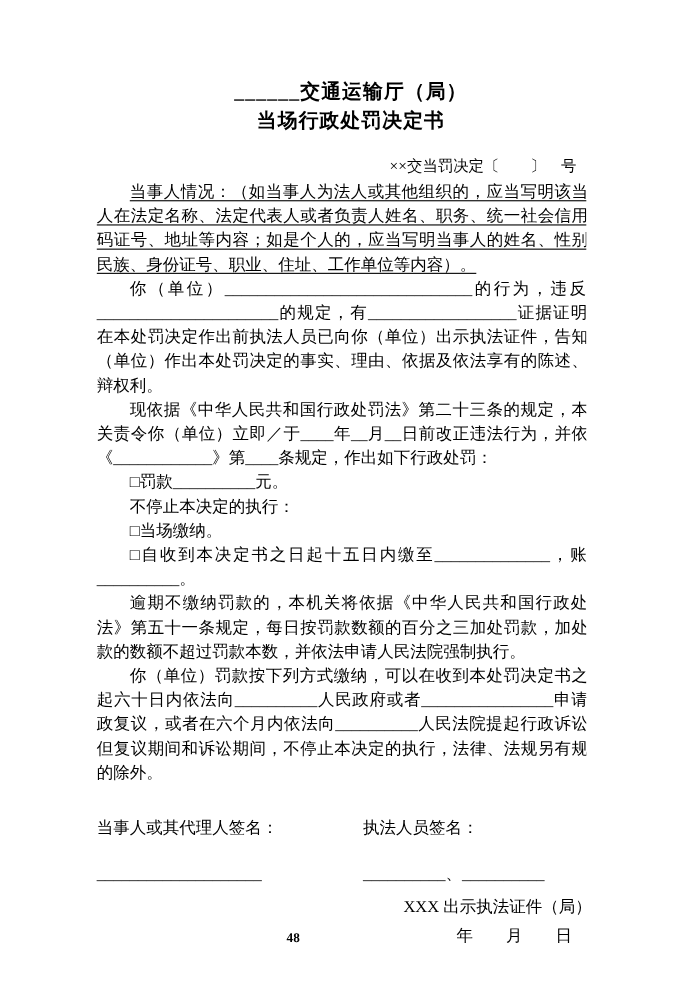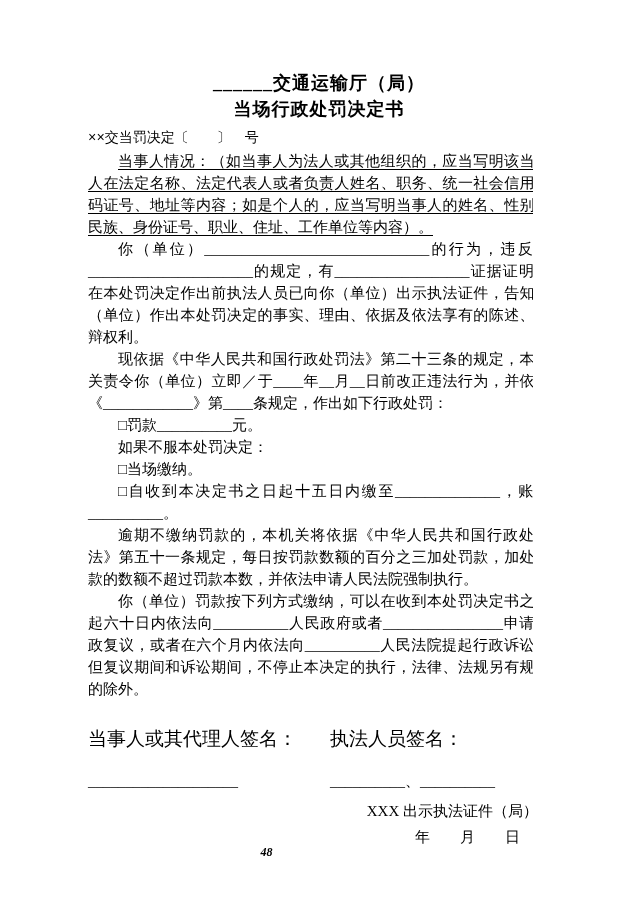--- a/index.html
+++ b/index.html
@@ -23,41 +23,41 @@
   }
   .title {
     margin: 0;
     text-align: center;
     font-size: 18px;
     font-weight: bold;
     line-height: 26px;
     letter-spacing: 1px;
   }
   .doc-no {
+    text-align: right;
     padding-right: 26px;
     font-size: 14px;
     line-height: 24px;
-    margin-top: 4px;
-    font-family: Liberation Mono, monospace;
+    margin-top: 18px;
   }
   .para {
     margin: 0;
     font-size: 15px;
     line-height: 22px;
     text-align: justify;
     text-indent: 2em;
   }
   .underlined {
     text-decoration: underline;
     text-underline-offset: 3px;
   }
   .sig-row {
     display: flex;
     margin-top: 28px;
-    font-size: 19px;
+    font-size: 15px;
     line-height: 22px;
   }
   .sig-left { width: 242px; flex: 0 0 242px; }
   .sig-right { flex: 1; }
   .sig-row2 {
     display: flex;
     margin-top: 20px;
     font-size: 15px;
     line-height: 22px;
   }
@@ -73,42 +73,41 @@
     padding-right: 30px;
     font-size: 15px;
     line-height: 26px;
   }
   .page-num {
     position: absolute;
     left: 0; right: 0; bottom: 40px;
     text-align: center;
     font-size: 12px;
     font-weight: bold;
-    font-style: italic;
   }
 </style>
 </head>
 <body>
 
 <div class="page">
   <div class="content">
 
     <h1 class="title">______交通运输厅（局）</h1>
     <h1 class="title">当场行政处罚决定书</h1>
 
     <div class="doc-no">××交当罚决定〔　　〕　号</div>
 
     <p class="para underlined">当事人情况：（如当事人为法人或其他组织的，应当写明该当事人在法定名称、法定代表人或者负责人姓名、职务、统一社会信用代码证号、地址等内容；如是个人的，应当写明当事人的姓名、性别、民族、身份证号、职业、住址、工作单位等内容）。</p>
 
     <p class="para">你（单位）______________________________的行为，违反了______________________的规定，有__________________证据证明。在本处罚决定作出前执法人员已向你（单位）出示执法证件，告知你（单位）作出本处罚决定的事实、理由、依据及依法享有的陈述、申辩权利。</p>
 
     <p class="para">现依据《中华人民共和国行政处罚法》第二十三条的规定，本机关责令你（单位）立即／于____年__月__日前改正违法行为，并依据《____________》第____条规定，作出如下行政处罚：</p>
 
     <p class="para">□罚款__________元。</p>
-    <p class="para">如果不服本处罚决定：</p>
+    <p class="para">不停止本决定的执行：</p>
     <p class="para">□当场缴纳。</p>
     <p class="para">□自收到本决定书之日起十五日内缴至______________，账号__________。</p>
 
     <p class="para">逾期不缴纳罚款的，本机关将依据《中华人民共和国行政处罚法》第五十一条规定，每日按罚款数额的百分之三加处罚款，加处罚款的数额不超过罚款本数，并依法申请人民法院强制执行。</p>
 
     <p class="para">你（单位）罚款按下列方式缴纳，可以在收到本处罚决定书之日起六十日内依法向__________人民政府或者________________申请行政复议，或者在六个月内依法向__________人民法院提起行政诉讼。但复议期间和诉讼期间，不停止本决定的执行，法律、法规另有规定的除外。</p>
 
     <div class="sig-row">
       <span class="sig-left">当事人或其代理人签名：</span>
       <span class="sig-right">执法人员签名：</span>

